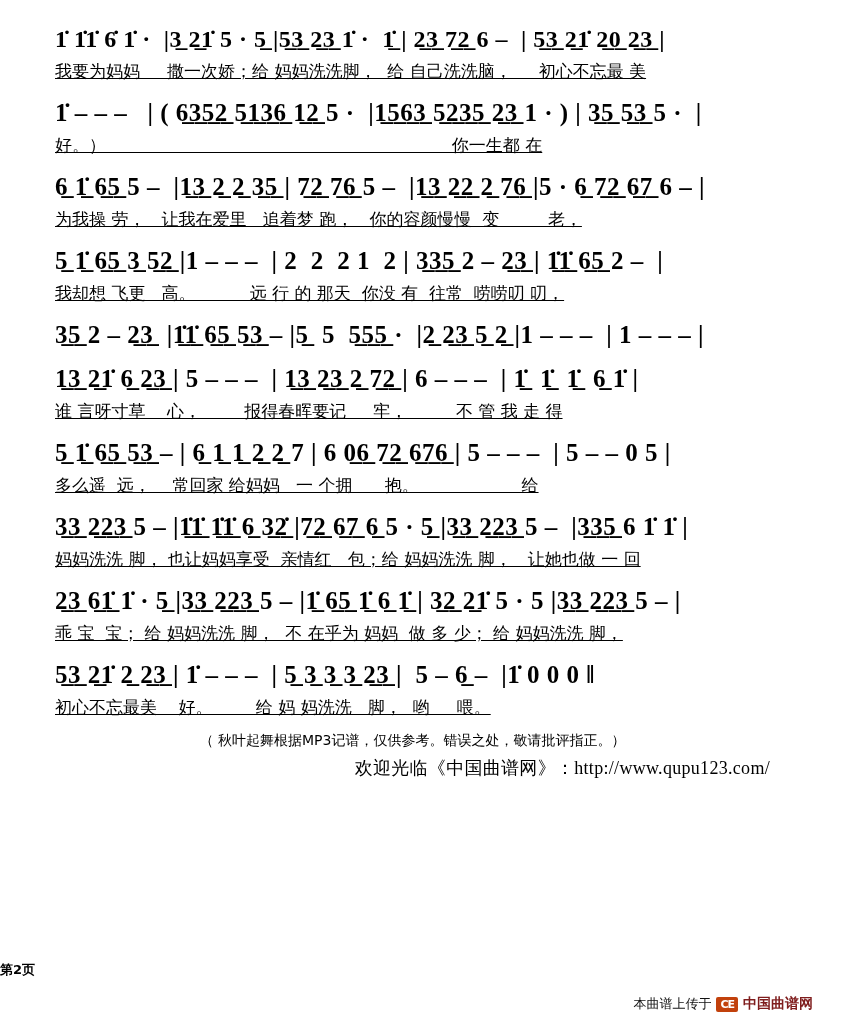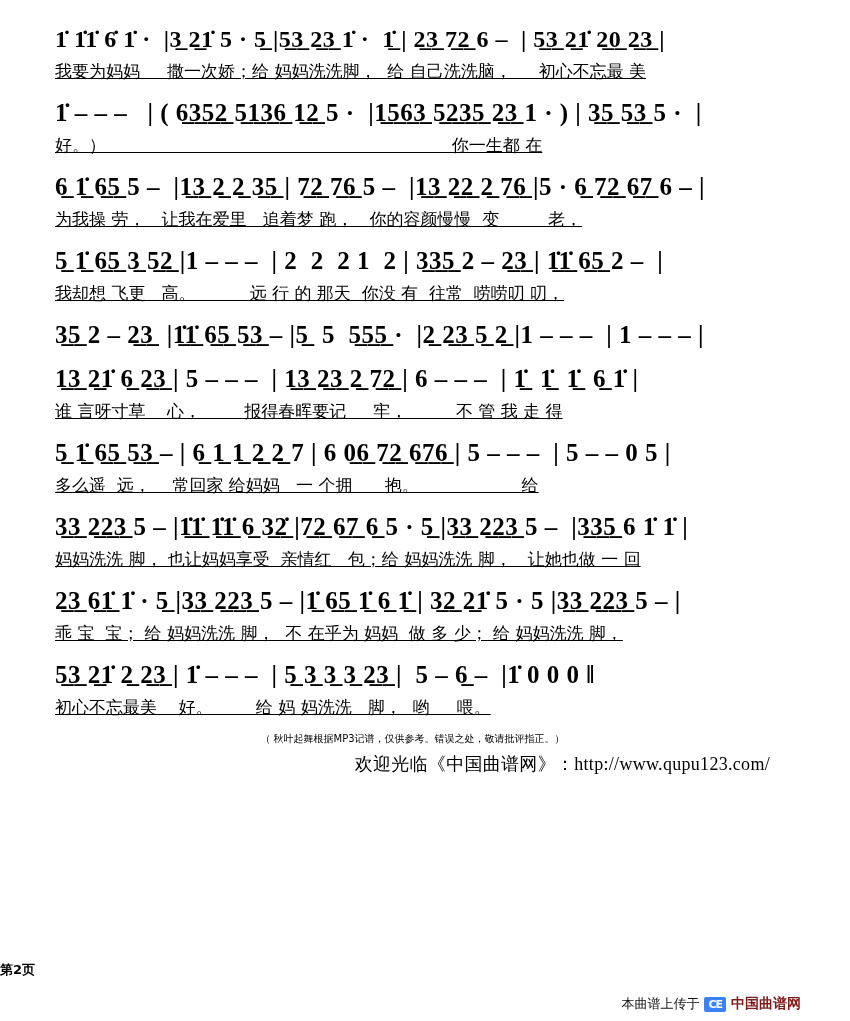--- a/index.html
+++ b/index.html
@@ -40,21 +40,21 @@
     font-size: 17px;
     white-space: pre;
     line-height: 30px;
     height: 30px;
     letter-spacing: 0px;
     text-decoration: underline;
   }
   .sys1 .notes-line { font-size: 24px; }
   .footnote {
     font-family: "DejaVu Sans", sans-serif;
-    font-size: 10px;
+    font-size: 14px;
     text-align: center;
     margin-top: 2px;
   }
   .weburl {
     font-family: "Liberation Serif", serif;
     font-size: 18px;
     text-align: right;
     margin-top: 6px;
     letter-spacing: 0.3px;
   }
@@ -63,32 +63,32 @@
     left: 0;
     right: 0;
     bottom: 42px;
     text-align: left;
     font-family: "DejaVu Sans", sans-serif;
     font-size: 13px;
     font-weight: bold;
   }
   .credit {
     position: absolute;
-    right: 24px;
+    right: 12px;
     bottom: 8px;
     display: flex;
     align-items: center;
     gap: 5px;
     font-family: "DejaVu Sans", sans-serif;
     font-size: 13px;
     color: #111;
   }
   .credit .logo {
     display: inline-block;
-    background: #3b82f6;
+    background: #c2410c;
     color: #fff;
     font-size: 11px;
     font-weight: bold;
     padding: 1px 4px;
     border-radius: 2px;
     letter-spacing: -1px;
   }
   .credit .brand {
     color: #7f1d1d;
     font-weight: bold;

